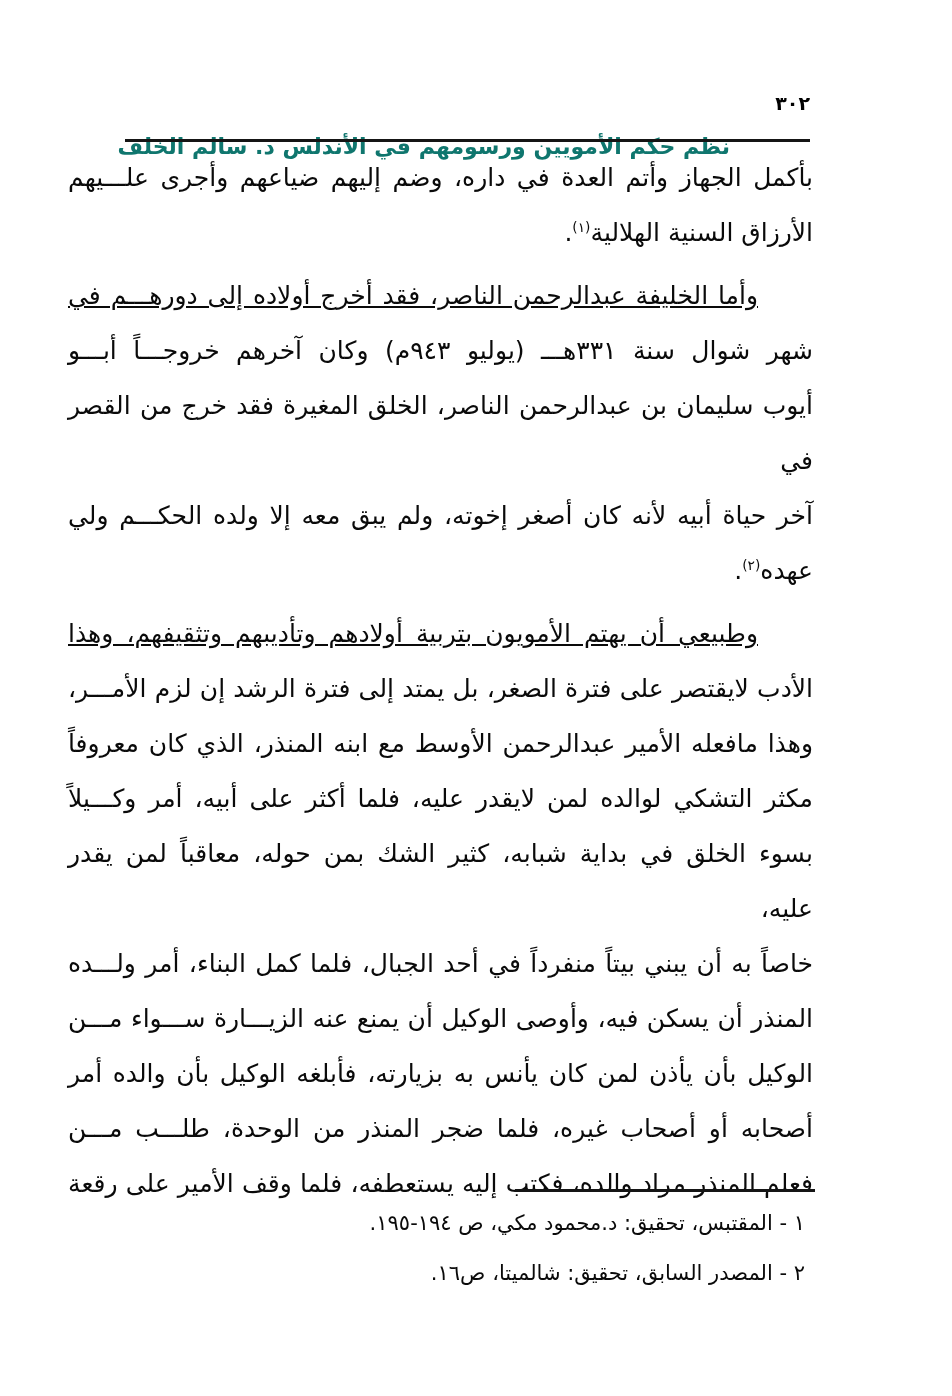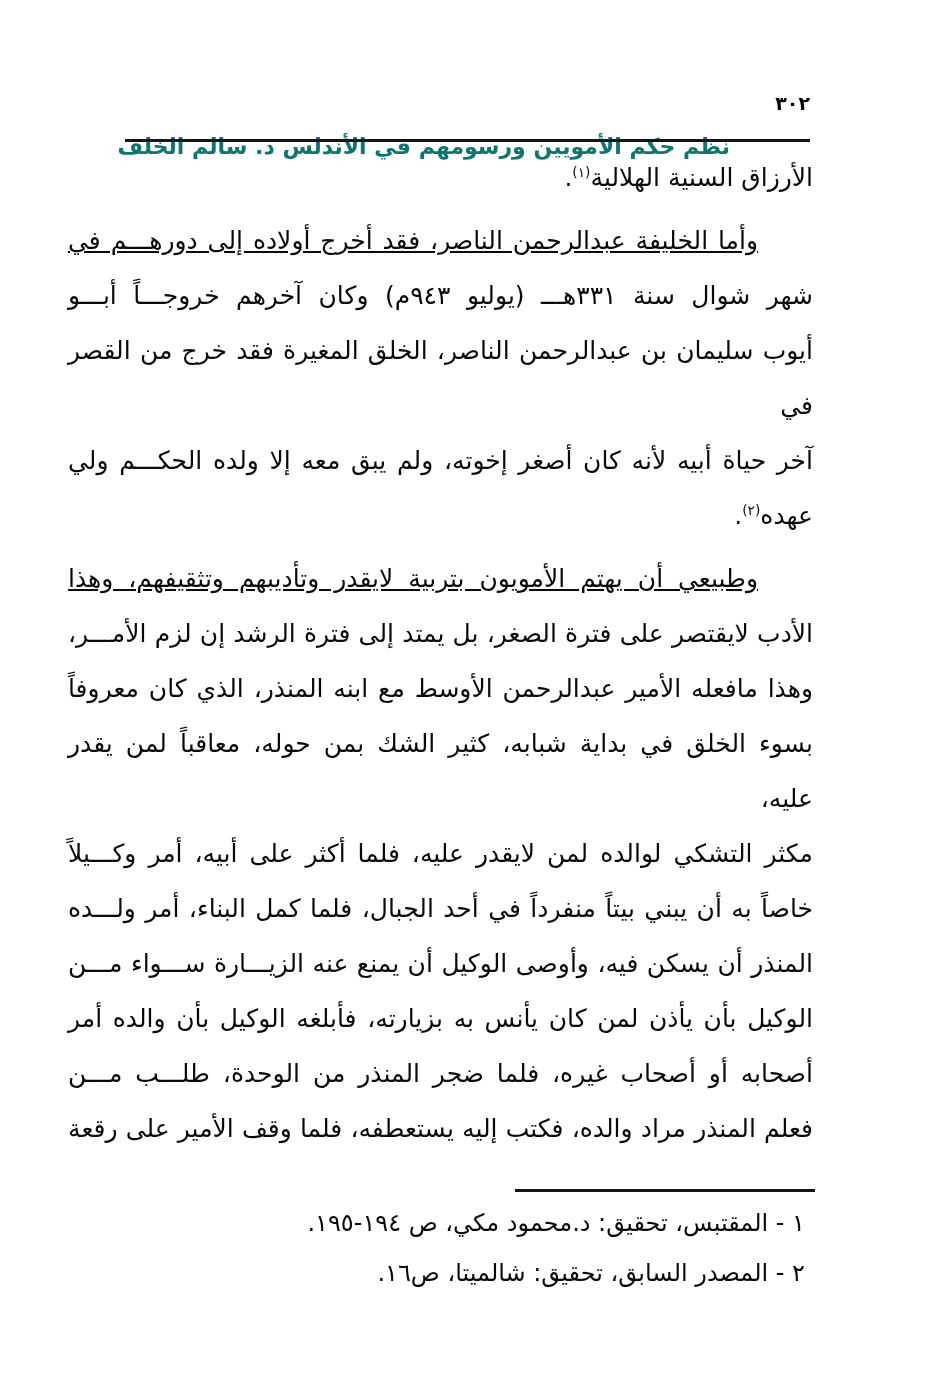--- a/index.html
+++ b/index.html
@@ -80,53 +80,54 @@
     width: 300px;
     height: 3px;
     background: #151515;
   }
   .footnotes {
     position: absolute;
     top: 1198px;
     right: 147px;
     width: 700px;
     text-align: right;
-    font-size: 24px;
+    font-size: 21px;
     line-height: 50px;
     color: #0a0a0a;
   }
 </style>
 </head>
 <body>
 
 <div class="page">
 
   <div class="page-number">٣٠٢</div>
 
   <div class="header-title">نظم حكم الأمويين ورسومهم في الأندلس د. سالم الخلف</div>
 
   <div class="header-rule"></div>
 
   <div class="body-text">
       <div class="para">
+        <div class="line">بأكمل الجهاز وأتم العدة في داره، وضم إليهم ضياعهم وأجرى علـــيهم</div>
         <div class="line last">الأرزاق السنية الهلالية<sup>(١)</sup>.</div>
       </div>
       <div class="para indent">
         <div class="line">وأما الخليفة عبدالرحمن الناصر، فقد أخرج أولاده إلى دورهـــم في</div>
         <div class="line">شهر شوال سنة ٣٣١هـــ (يوليو ٩٤٣م) وكان آخرهم خروجـــاً أبـــو</div>
         <div class="line">أيوب سليمان بن عبدالرحمن الناصر، الخلق المغيرة فقد خرج من القصر في</div>
         <div class="line">آخر حياة أبيه لأنه كان أصغر إخوته، ولم يبق معه إلا ولده الحكـــم ولي</div>
         <div class="line last">عهده<sup>(٢)</sup>.</div>
       </div>
       <div class="para indent">
-        <div class="line">وطبيعي أن يهتم الأمويون بتربية لايقدر وتأديبهم وتثقيفهم، وهذا</div>
+        <div class="line">وطبيعي أن يهتم الأمويون بتربية أولادهم وتأديبهم وتثقيفهم، وهذا</div>
         <div class="line">الأدب لايقتصر على فترة الصغر، بل يمتد إلى فترة الرشد إن لزم الأمـــر،</div>
         <div class="line">وهذا مافعله الأمير عبدالرحمن الأوسط مع ابنه المنذر، الذي كان معروفاً</div>
+        <div class="line">مكثر التشكي لوالده لمن لايقدر عليه، فلما أكثر على أبيه، أمر وكـــيلاً</div>
         <div class="line">بسوء الخلق في بداية شبابه، كثير الشك بمن حوله، معاقباً لمن يقدر عليه،</div>
-        <div class="line">مكثر التشكي لوالده لمن لايقدر عليه، فلما أكثر على أبيه، أمر وكـــيلاً</div>
         <div class="line">خاصاً به أن يبني بيتاً منفرداً في أحد الجبال، فلما كمل البناء، أمر ولـــده</div>
         <div class="line">المنذر أن يسكن فيه، وأوصى الوكيل أن يمنع عنه الزيـــارة ســـواء مـــن</div>
         <div class="line">الوكيل بأن يأذن لمن كان يأنس به بزيارته، فأبلغه الوكيل بأن والده أمر</div>
         <div class="line">أصحابه أو أصحاب غيره، فلما ضجر المنذر من الوحدة، طلـــب مـــن</div>
         <div class="line">فعلم المنذر مراد والده، فكتب إليه يستعطفه، فلما وقف الأمير على رقعة</div>
       </div>
     </div>
 
   <div class="footnote-separator"></div>
 

